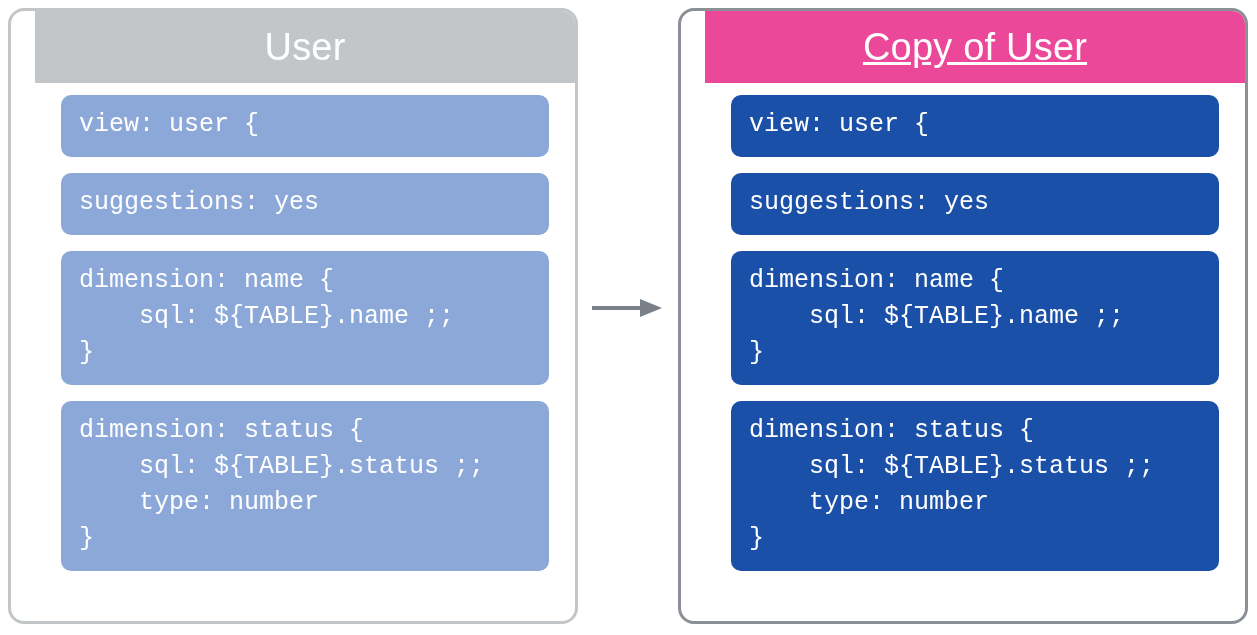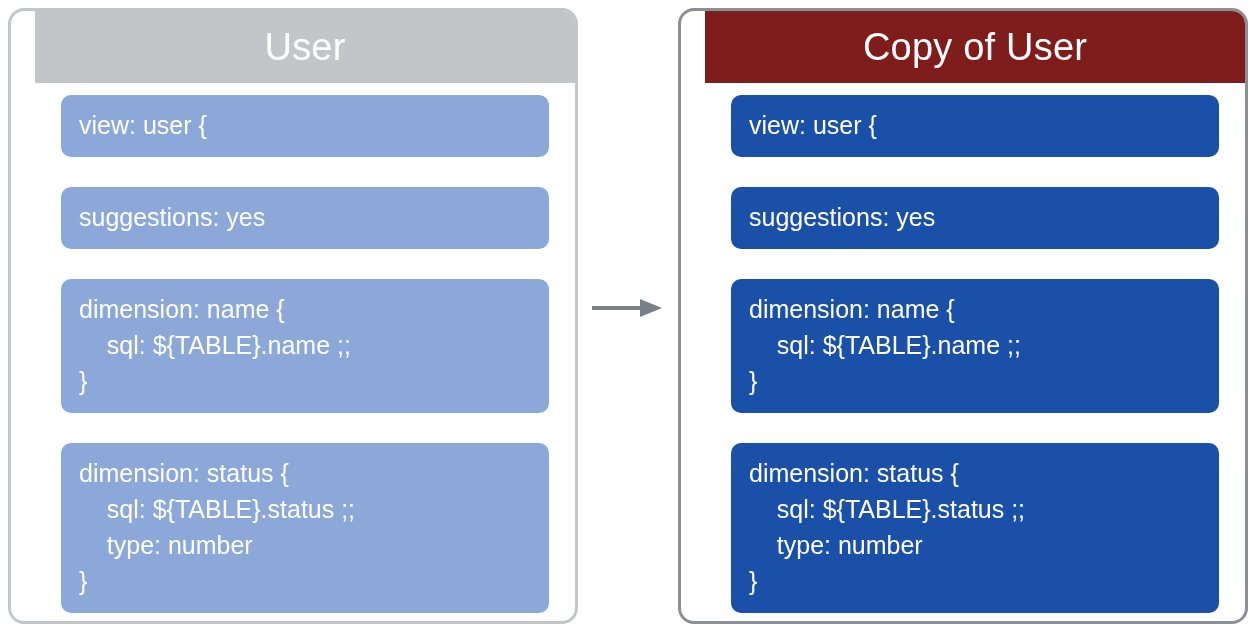--- a/index.html
+++ b/index.html
@@ -48,34 +48,34 @@
     align-items: center;
     justify-content: center;
     color: #ffffff;
     font-size: 38px;
     font-weight: 400;
     letter-spacing: 0.2px;
     line-height: 1;
     user-select: none;
   }
   .panel-left .panel-header  { background: #c3c6c9; }
-  .panel-right .panel-header { background: #7f1d1d; }
+  .panel-right .panel-header { background: #ec4899; text-decoration: underline; }
 
   .panel-body {
     padding: 12px 26px 0 26px;
     box-sizing: border-box;
   }
 
   
   .code-block {
     border-radius: 10px;
-    margin-bottom: 30px;
+    margin-bottom: 16px;
     padding: 12px 0 14px 18px;
     box-sizing: border-box;
-    font-family: Liberation Sans, sans-serif;
+    font-family: Liberation Mono, monospace;
     font-size: 25px;
     line-height: 36px;
     color: #ffffff;
     white-space: pre;
     overflow: hidden;
   }
   .panel-left .code-block  { background: #8ca8d8; }
   .panel-right .code-block { background: #1b50a8; }
 
   

